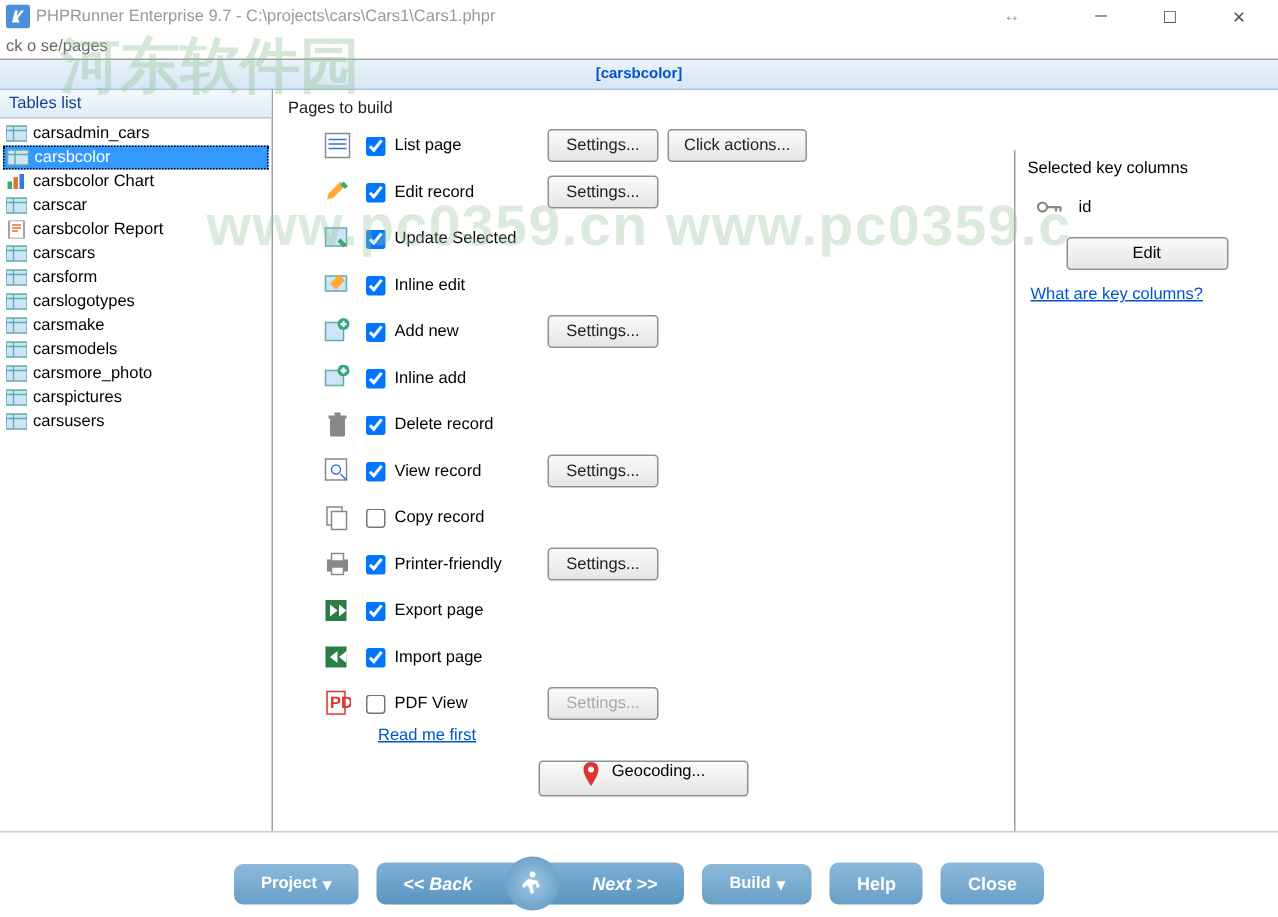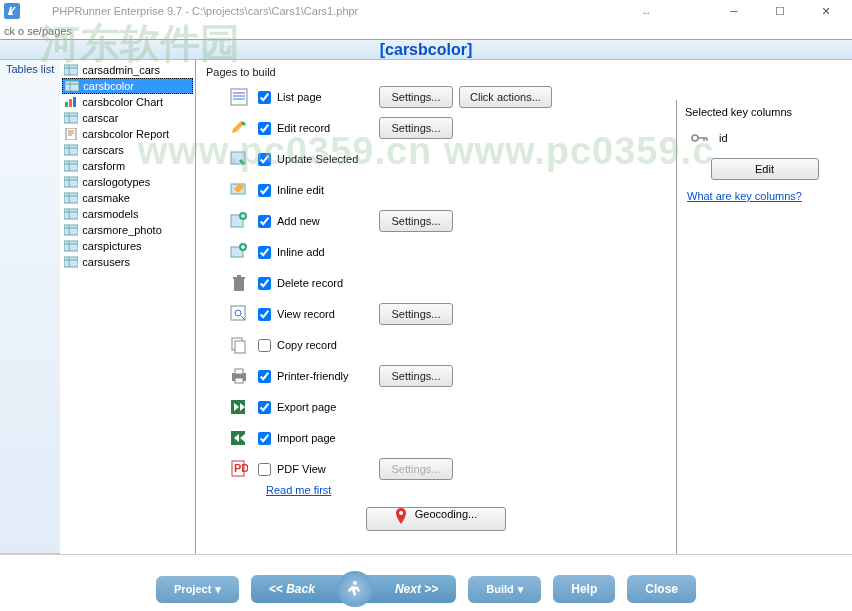--- a/index.html
+++ b/index.html
@@ -1,31 +1,31 @@
 <!DOCTYPE html>
 <html><head>
 <meta charset="utf-8">
 <style>
 * { box-sizing: border-box; margin: 0; padding: 0; font-family: Tahoma, Arial, sans-serif; font-size: 11px; }
 body { background: #fff; width: 852px; height: 611px; overflow: hidden; position: relative; }
 
-.titlebar { height: 22px; background: #fff; display: flex; align-items: center; padding: 0 4px; color: #999; gap: 28px; }
+.titlebar { height: 22px; background: #fff; display: flex; align-items: center; padding: 0 4px; color: #999; }
 .titlebar .icon { width: 16px; height: 16px; margin-right: 4px; }
 .titlebar .title { flex: 1; font-size: 11px; }
 .titlebar .winbtns { display: flex; gap: 18px; margin-right: 8px; }
 .titlebar .winbtn { width: 28px; height: 20px; display: flex; align-items: center; justify-content: center; color: #555; cursor: pointer; }
 
 .toolbar { height: 18px; border-bottom: 1px solid #a0a0a0; display: flex; align-items: center; padding: 0 4px; color: #666; font-size: 10px; }
 
 .bluebar { height: 20px; background: linear-gradient(#eaf2fa, #d6e6f5); border-bottom: 1px solid #a7c1dd; display: flex; align-items: center; justify-content: center; }
-.bluebar .label { color: #0053cc; font-weight: bold; font-size: 16px; }
+.bluebar .label { color: #0053cc; font-weight: bold; font-size: 10px; }
 
 .main { display: flex; height: 494px; }
 
-.sidebar { width: 196px; border-right: 1px solid #a0a0a0; background: #fff; display: flex; flex-direction: row; }
+.sidebar { width: 182px; border-right: 1px solid #a0a0a0; background: #fff; display: flex; flex-direction: column; }
 .sidebar .header { background: linear-gradient(#f3f8fd, #e1ecf7); border-bottom: 1px solid #b8cde2; padding: 3px 6px; color: #15428b; font-size: 11px; }
 .sidebar .tree { padding: 2px; overflow: auto; flex: 1; }
 .tree-item { display: flex; align-items: center; height: 16px; padding: 0 2px; gap: 4px; cursor: pointer; }
 .tree-item.selected { background: #3399ff; color: #fff; border: 1px dotted #000; }
 .tree-item .ticon { width: 14px; height: 12px; flex-shrink: 0; }
 
 .center { flex: 1; padding: 6px 10px; position: relative; }
 .center .grouplbl { color: #222; margin-bottom: 8px; }
 .rows { display: flex; flex-direction: column; gap: 9px; margin-left: 24px; }
 .row { display: flex; align-items: center; height: 22px; }

